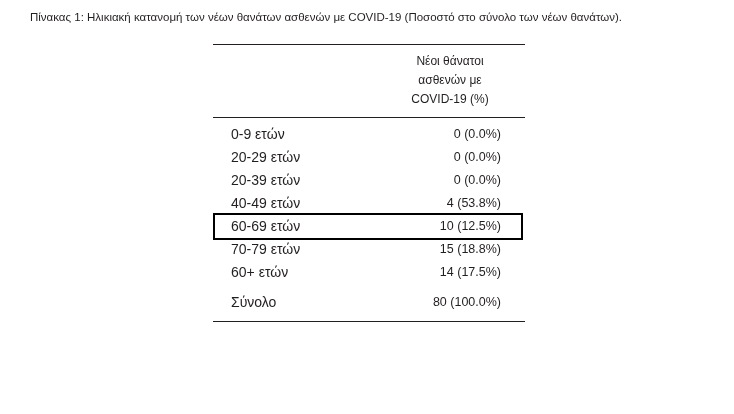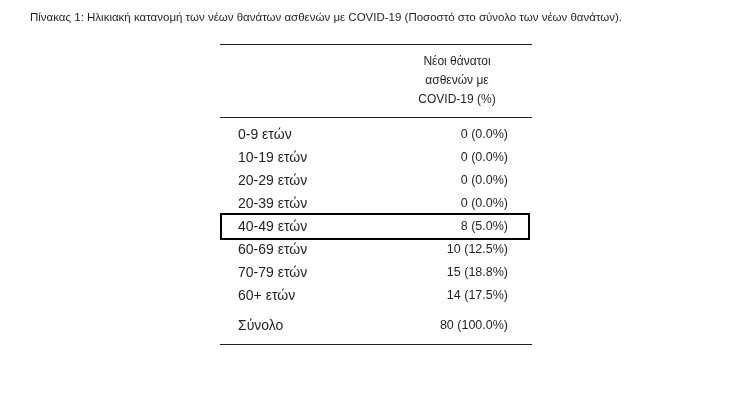--- a/index.html
+++ b/index.html
@@ -19,21 +19,21 @@
     position: absolute;
     left: 30px;
     top: 10px;
     font-size: 11.5px;
     line-height: 15px;
     color: #231f20;
     white-space: nowrap;
   }
   .table-wrap {
     position: absolute;
-    left: 220px;
+    left: 213px;
     top: 44px;
     width: 312px;
   }
   table.tbl {
     border-collapse: collapse;
     width: 312px;
     font-size: 12.5px;
     color: #231f20;
   }
   table.tbl td, table.tbl th {
@@ -105,34 +105,30 @@
           <div>ασθενών με</div>
           <div>COVID-19 (%)</div>
         </td>
       </tr>
 
       <tr class="first-data">
         <td class="cat">0-9 ετών</td>
         <td class="val">0 (0.0%)</td>
       </tr>
       <tr>
-        <td class="cat">10-19 ετών</td>
-        <td class="val">0 (0.0%)</td>
-      </tr>
-      <tr>
         <td class="cat">20-29 ετών</td>
         <td class="val">0 (0.0%)</td>
       </tr>
       <tr>
         <td class="cat">20-39 ετών</td>
         <td class="val">0 (0.0%)</td>
       </tr>
       <tr id="hl-row">
         <td class="cat">40-49 ετών</td>
-        <td class="val">8 (5.0%)</td>
+        <td class="val">4 (53.8%)</td>
       </tr>
       <tr>
         <td class="cat">60-69 ετών</td>
         <td class="val">10 (12.5%)</td>
       </tr>
       <tr>
         <td class="cat">70-79 ετών</td>
         <td class="val">15 (18.8%)</td>
       </tr>
       <tr>

